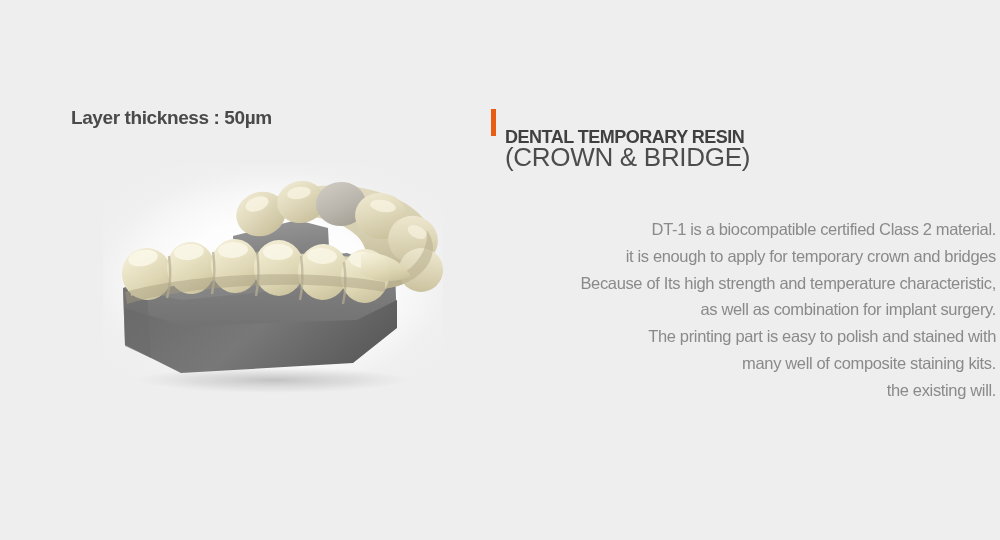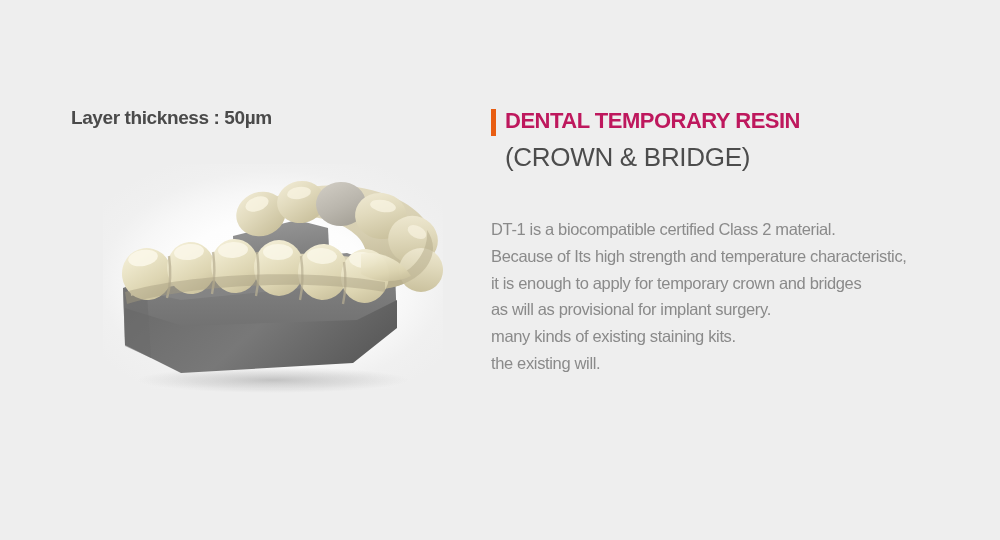--- a/index.html
+++ b/index.html
@@ -105,24 +105,24 @@
     position: absolute;
     left: 0px;
     top: 4px;
     width: 5px;
     height: 27px;
     background: #e85d12;
   }
   #main-title {
     position: absolute;
     left: 14px;
-    top: 0;
-    font-size: 22px;
+    top: 16px;
+    font-size: 18px;
     font-weight: bold;
-    color: #be185d;
+    color: #404040;
     letter-spacing: -0.5px;
     line-height: 32px;
     white-space: nowrap;
   }
   #sub-title {
     margin-left: 14px;
     margin-top: 2px;
     font-size: 26px;
     font-weight: normal;
     color: #4c4c4c;
@@ -137,20 +137,21 @@
     top: 216px;
     width: 505px;
   }
   .body-line {
     font-size: 16.5px;
     font-weight: normal;
     color: #8a8a8a;
     letter-spacing: -0.35px;
     line-height: 26.8px;
     white-space: nowrap;
+    text-align: right;
   }
 </style>
 </head>
 <body style="background: rgb(238, 238, 238);">
 
 <div id="slide" style="background: rgb(238, 238, 238);">
 
   <div id="left-panel">
 
     <div id="spec-block">
@@ -294,20 +295,21 @@
     <div id="title-group">
       <div id="title-row">
         <div id="accent-bar" style="background: rgb(232, 93, 18);"></div>
         <div id="main-title">DENTAL TEMPORARY RESIN</div>
       </div>
       <div id="sub-title">(CROWN &amp; BRIDGE)</div>
     </div>
 
     <div id="body-copy">
         <div class="body-line">DT-1 is a biocompatible certified Class 2 material.</div>
+        <div class="body-line">it is enough to apply for temporary crown and bridges</div>
         <div class="body-line">Because of Its high strength and temperature characteristic,</div>
-        <div class="body-line">it is enough to apply for temporary crown and bridges</div>
-        <div class="body-line">as will as provisional for implant surgery.</div>
-        <div class="body-line">many kinds of existing staining kits.</div>
+        <div class="body-line">as well as combination for implant surgery.</div>
+        <div class="body-line">The printing part is easy to polish and stained with</div>
+        <div class="body-line">many well of composite staining kits.</div>
         <div class="body-line">the existing will.</div>
       </div>
   </div>
 </div>
 
 </body></html>

